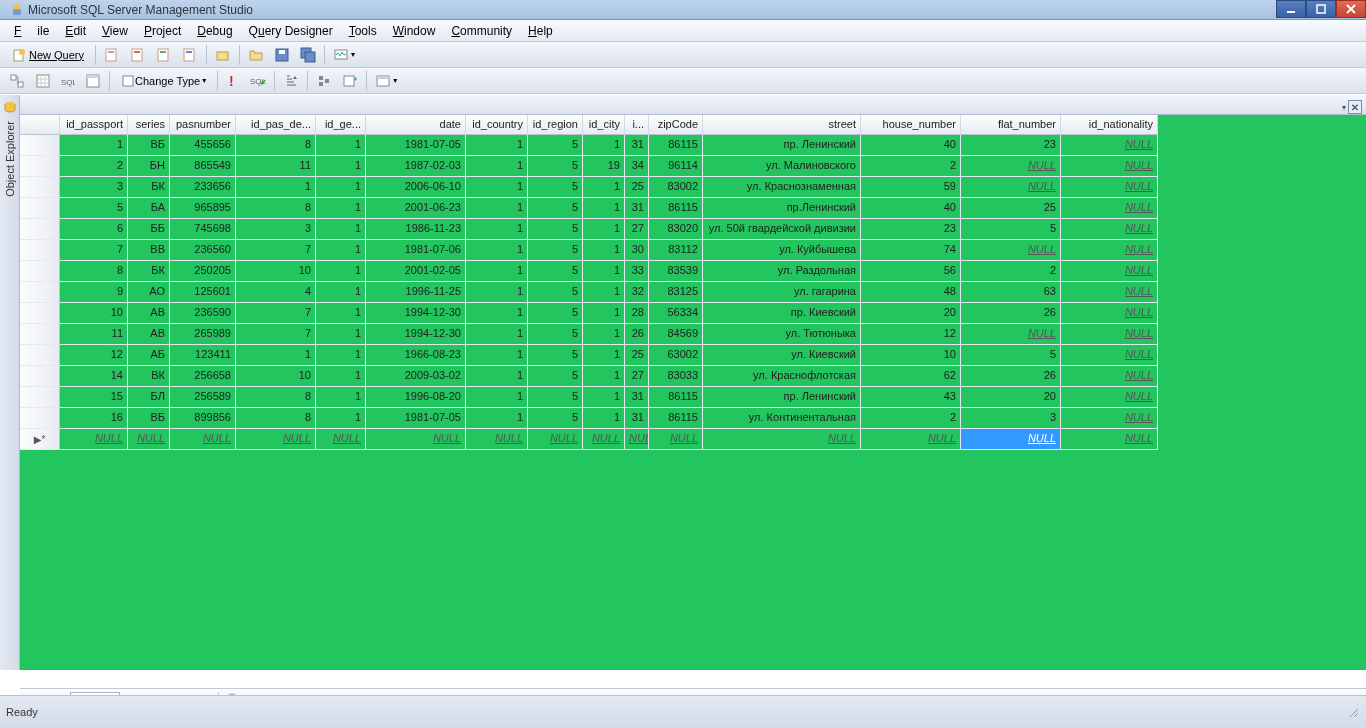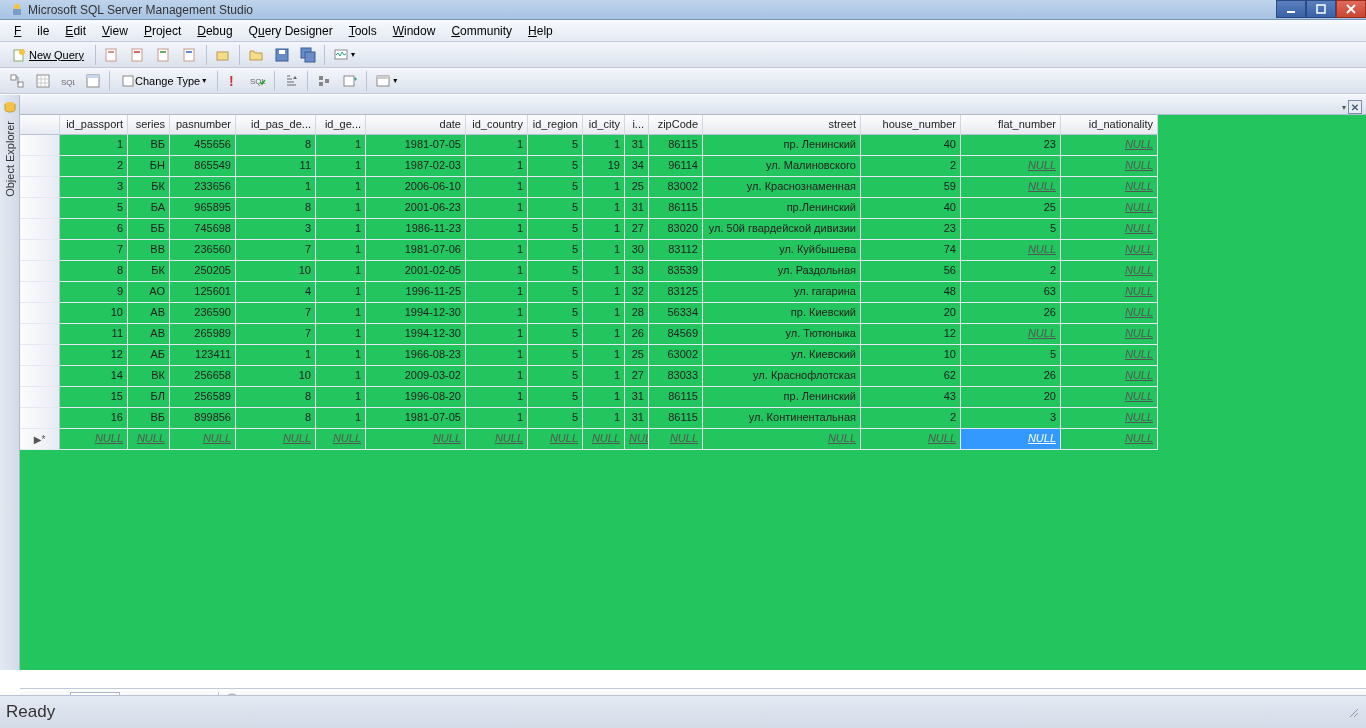--- a/index.html
+++ b/index.html
@@ -51,21 +51,21 @@
 
 
 .navbar { position: absolute; left: 20px; right: 0; bottom: 18px; height: 22px; background: linear-gradient(#fdfdfd,#e7ebf2); border-top:1px solid #c0c9d8; display:flex; align-items:center; padding:0 6px; gap:4px; }
 .nav-btn { width:18px; height:18px; display:flex; align-items:center; justify-content:center; color:#2a5caa; cursor:default; font-size:11px; }
 .nav-btn.disabled { color:#b0b8c5; }
 .nav-input { width:50px; height:16px; border:1px solid #a9b5c9; padding:0 4px; font-size:11px; text-align:left; background:#fff; }
 .nav-text { font-size:11px; color:#333; }
 .nav-sep { width:1px; height:16px; background:#c0c9d8; }
 
 
-.statusbar { position: absolute; left:0; right:0; bottom:0; height:18px; background: linear-gradient(#e4e9f2,#d3dbe8); border-top:1px solid #b8c2d2; display:flex; align-items:center; padding:16px 6px; font-size:17px; color:#333; }
+.statusbar { position: absolute; left:0; right:0; bottom:0; height:18px; background: linear-gradient(#e4e9f2,#d3dbe8); border-top:1px solid #b8c2d2; display:flex; align-items:center; padding:16px 6px; font-size:11px; color:#333; }
 .statusbar-grip { margin-left:auto; width:14px; height:14px; }
 
 
 svg { display:block; }
 </style>
 </head>
 <body>
 
 <div class="titlebar">
   <span class="app-icon">

